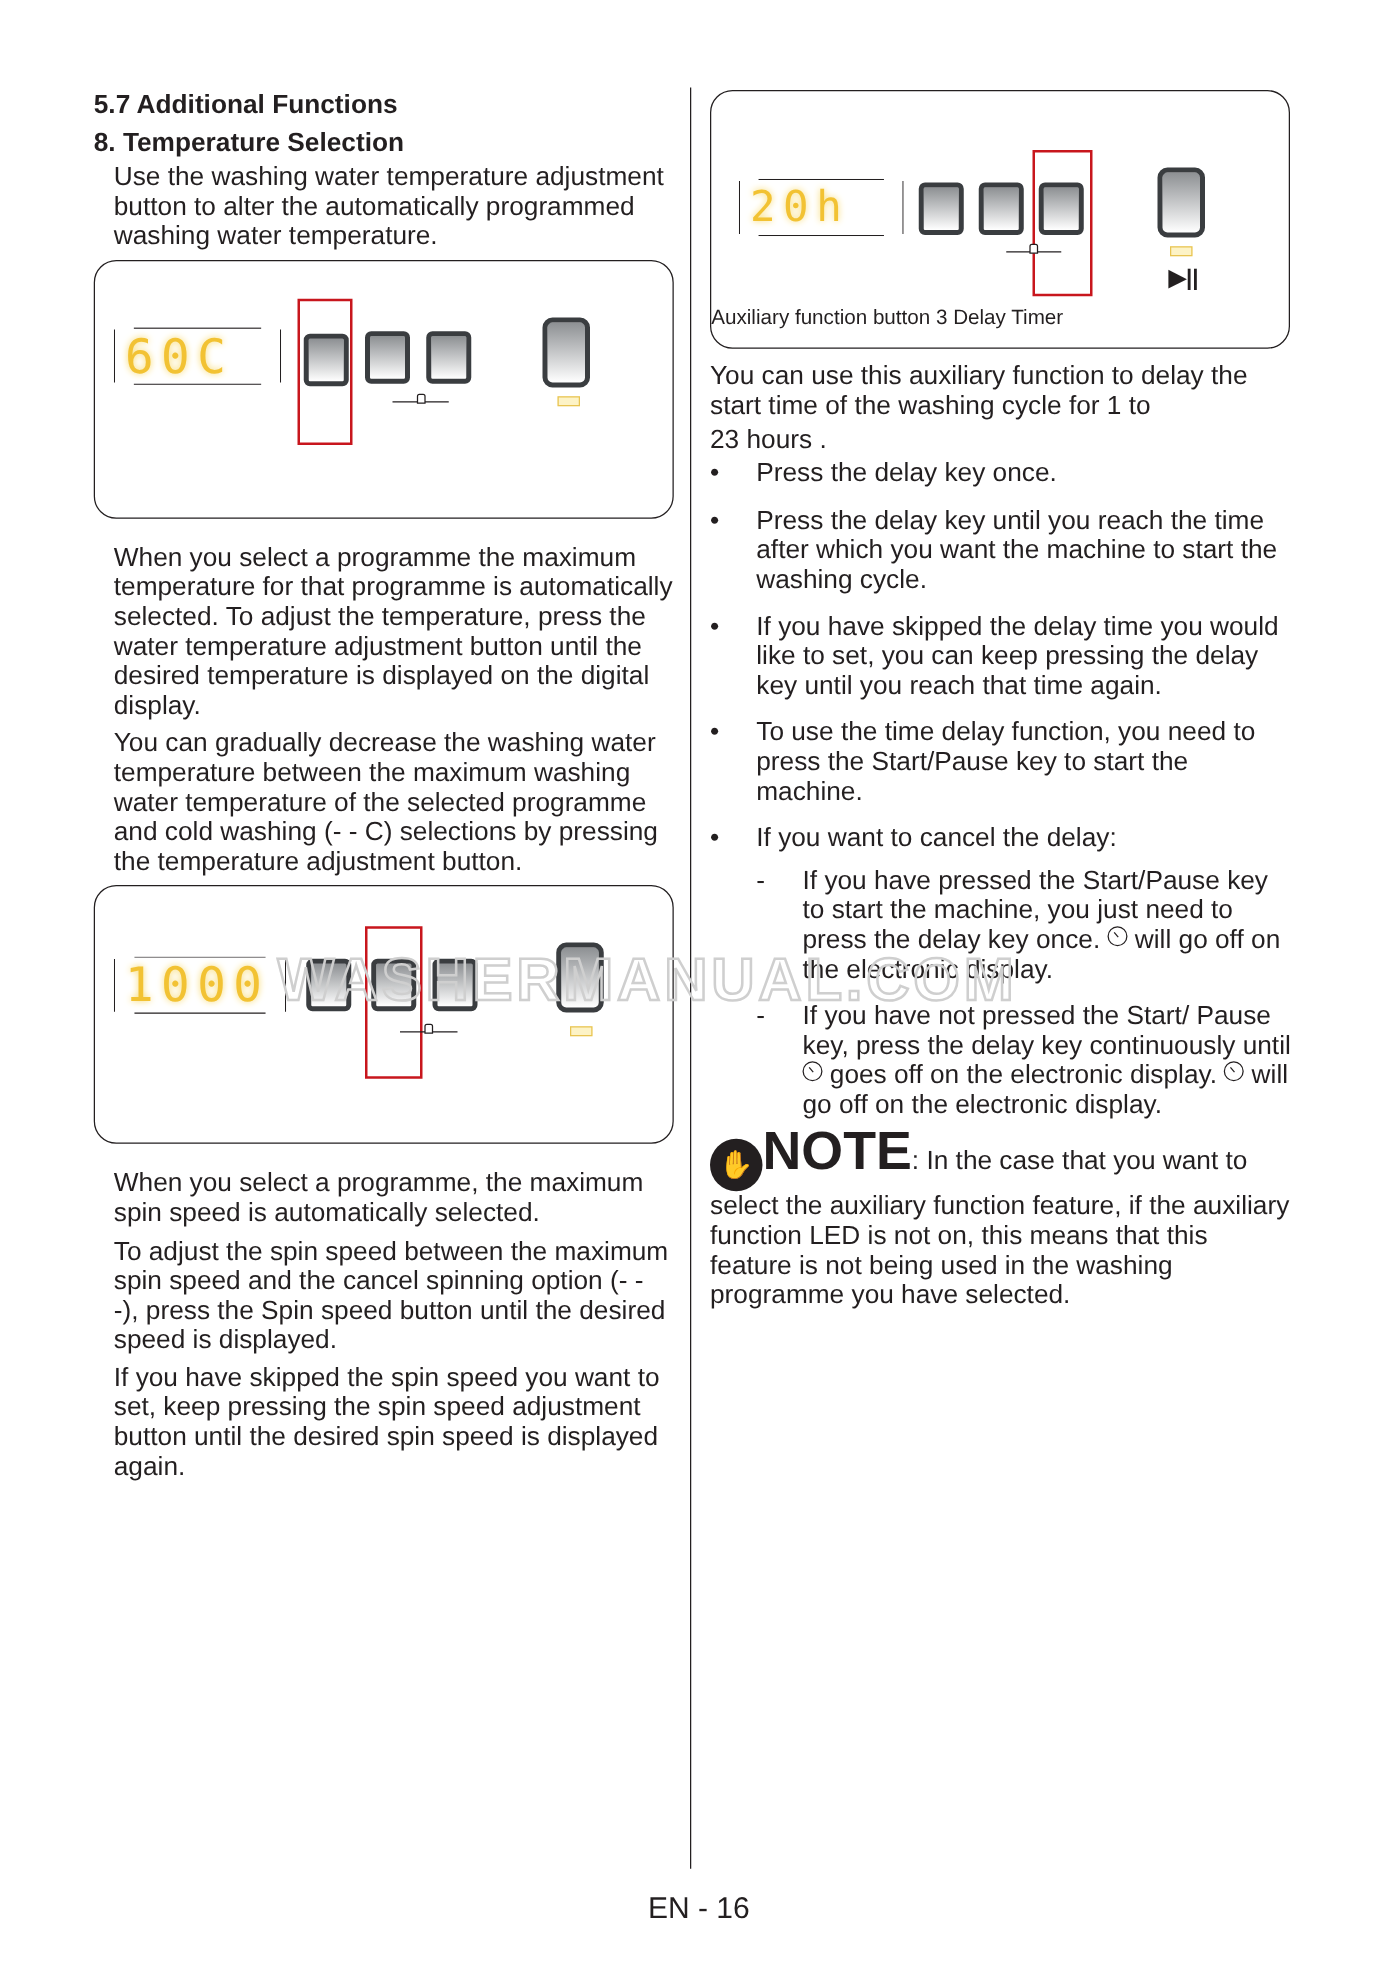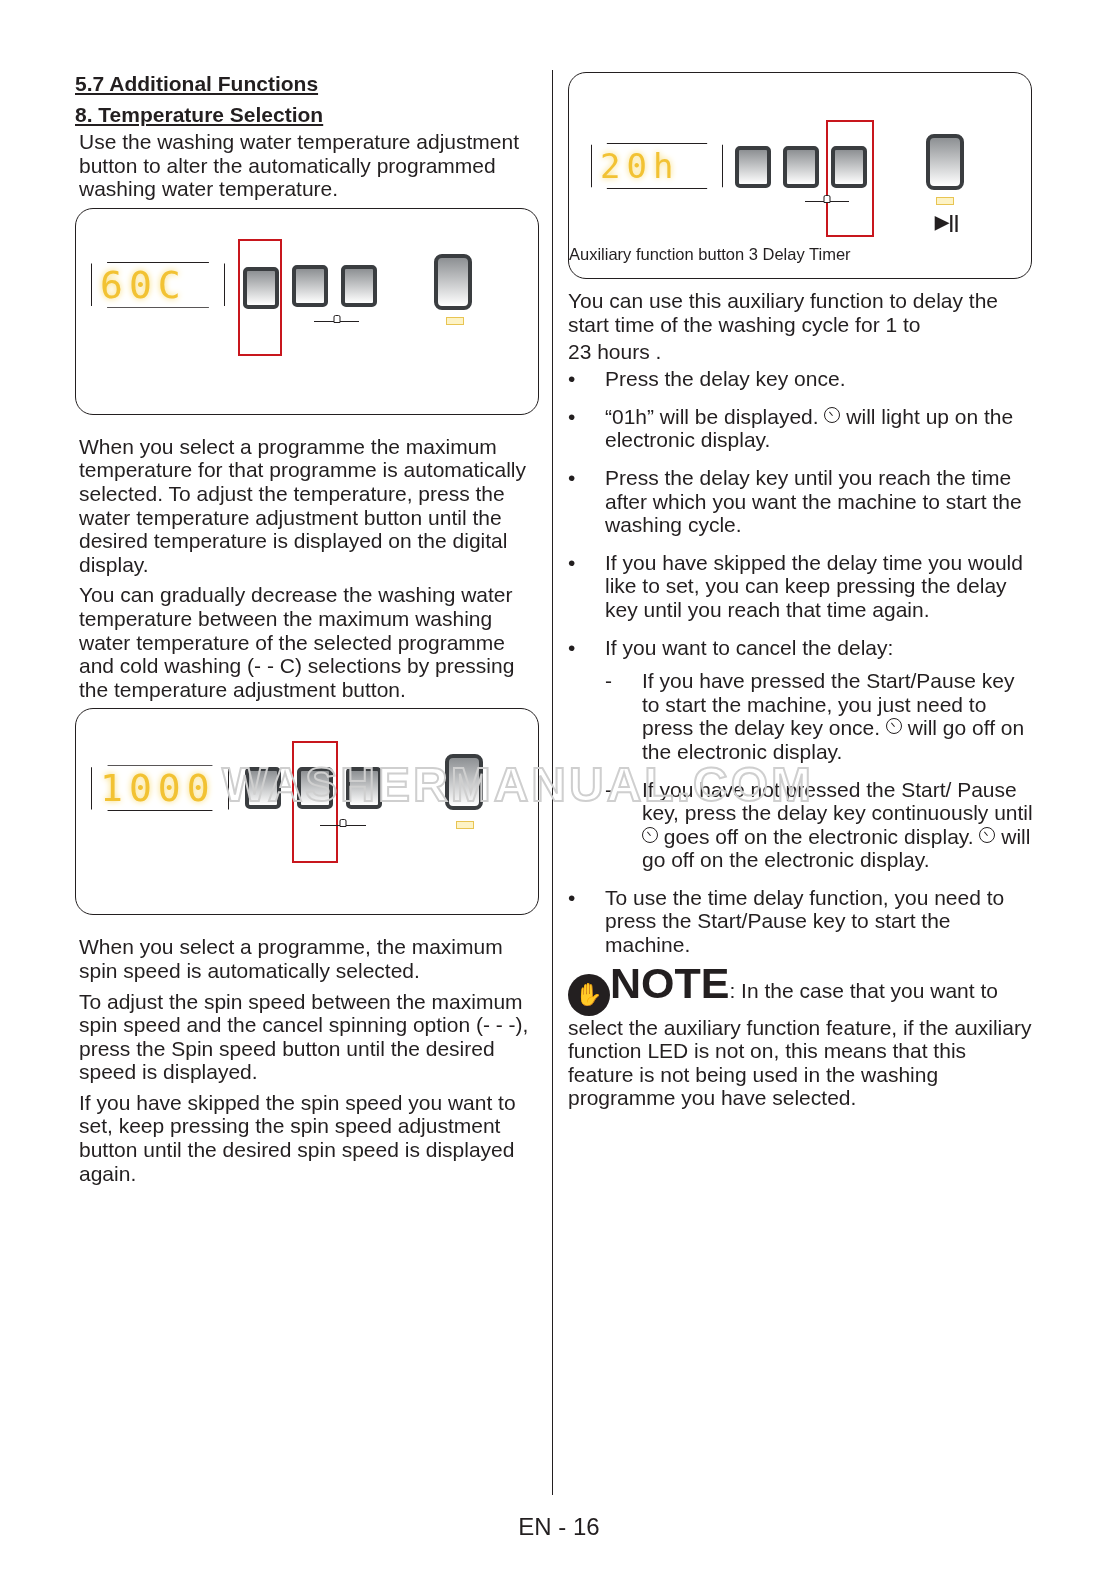--- a/index.html
+++ b/index.html
@@ -2,22 +2,22 @@
 <html><head>
 <meta charset="utf-8">
 <style>
   html, body { margin:0; padding:0; background:#ffffff; }
   body { width:1118px; height:1587px; position:relative; overflow:hidden;
          font-family:"Liberation Sans", sans-serif; color:#231f20; }
   .col { position:absolute; top:68px; }
   .left { left:75px; width:465px; }
   .right { left:568px; width:465px; }
   .divider { position:absolute; left:552px; top:70px; width:1px; height:1425px; background:#231f20; }
-  h2, h3 { margin:0; font-weight:bold; font-size:21px; line-height:31px;text-decoration:underline; }
-  p { margin:0 0 7px 4px; font-size:21px; line-height:23.6px; }
+  h2, h3 { margin:0; font-weight:bold; font-size:21px; line-height:31px; }
+  p { margin:0 0 7px 16px; font-size:21px; line-height:23.6px; }
   .panel { position:relative; border:1.5px solid #231f20; border-radius:18px; width:462px; height:205px; margin:4px 0 20px 0; background:#fff; }
   .lcd { position:absolute; border:1.5px solid #231f20; background:#fff;
          clip-path:polygon(0 4%,12% 4%,12% 0,88% 0,88% 4%,100% 4%,100% 96%,88% 96%,88% 100%,12% 100%,12% 96%,0 96%); }
   .lcd span { position:absolute; left:8px; top:50%; transform:translateY(-50%);
               font-family:"DejaVu Sans Mono", monospace; font-size:38px; letter-spacing:6px;
               color:#f2c233; text-shadow:0 0 6px #f7d867; }
   .btn { position:absolute; width:36px; height:42px; border:4px solid #3a3d40; border-radius:5px;
          background:linear-gradient(#8d9093,#ffffff); box-sizing:border-box; }
   .btn.big { width:38px; height:56px; border-radius:8px; }
   .hl { position:absolute; border:2.5px solid #c8161d; box-sizing:border-box; }
@@ -100,30 +100,29 @@
     <div class="led" style="left:367px;top:124px;"></div>
     <div class="playicon" style="left:366px;top:138px;">▶||</div>
     <div class="caption">Auxiliary function button 3 Delay Timer</div>
   </div>
 
   <p style="margin:0;">You can use this auxiliary function to delay the start time of the washing cycle for 1 to</p>
   <p style="line-height:31px;margin:0;">23 hours .</p>
 
   <ul class="bul">
     <li><span>Press the delay key once.</span></li>
-    <li><span>“01h” will be displayed.</span> <span class="clock"></span> <span>will light up on the electronic display.</span></li>
     <li><span>Press the delay key until you reach the time after which you want the machine to start the washing cycle.</span></li>
     <li><span>If you have skipped the delay time you would like to set, you can keep pressing the delay key until you reach that time again.</span></li>
+    <li><span>To use the time delay function, you need to press the Start/Pause key to start the machine.</span></li>
     <li><span>If you want to cancel the delay:</span>
       <ul class="bul dash">
         <li><span>If you have pressed the Start/Pause key to start the machine, you just need to press the delay key once.</span> <span class="clock"></span> <span>will go off on the electronic display.</span></li>
         <li><span>If you have not pressed the Start/ Pause key, press the delay key continuously until</span> <span class="clock"></span> <span>goes off on the electronic display.</span> <span class="clock"></span> <span>will go off on the electronic display.</span></li>
       </ul>
     </li>
-    <li><span>To use the time delay function, you need to press the Start/Pause key to start the machine.</span></li>
   </ul>
 
   <div class="note" style="margin-top:-8px;">
     <span class="hand">✋</span><span class="word">NOTE</span><span>: In the case that you want</span>
     <span>to select the auxiliary function feature, if the auxiliary function LED is not on, this means that this feature is not being used in the washing programme you have selected.</span>
   </div>
 </div>
 
 <div class="watermark">WASHERMANUAL.COM</div>
 

